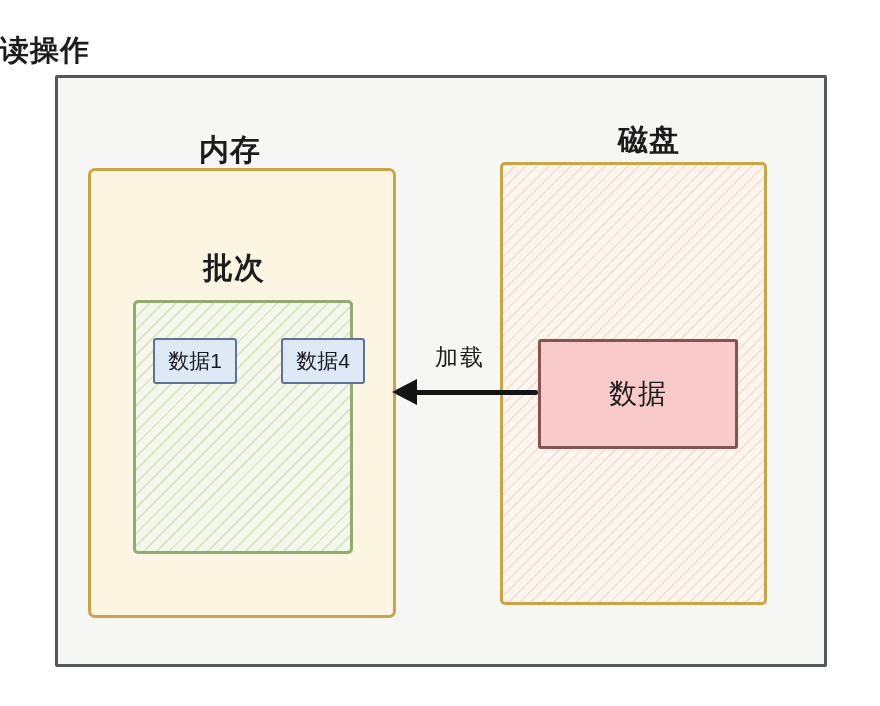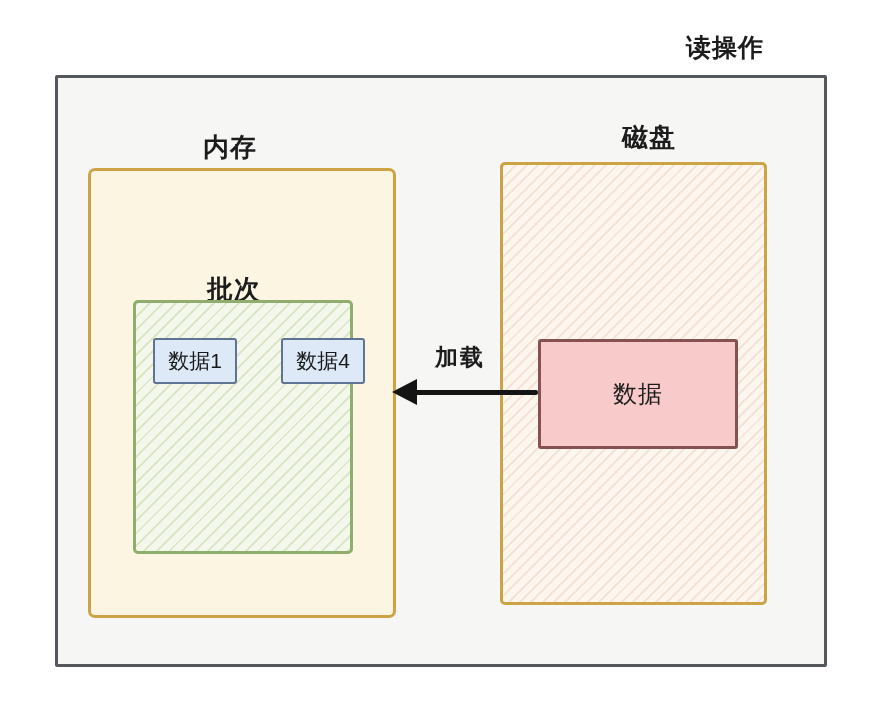--- a/index.html
+++ b/index.html
@@ -8,39 +8,39 @@
     background: #ffffff;
     font-family: "Liberation Sans", "DejaVu Sans", sans-serif;
     color: #1c1c1c;
     position: relative;
     overflow: hidden;
   }
   .abs { position: absolute; box-sizing: border-box; }
 
   .title {
     left: 0; top: 31px; width: 764px;
-    text-align: right;
-    font-size: 25px; font-weight: 600;
+    text-align: left;
+    font-size: 29px; font-weight: 600;
     letter-spacing: 1px;
   }
 
   .frame {
     left: 55px; top: 75px; width: 772px; height: 592px;
     border: 3px solid var(--frame-border, #54575b);
     background: var(--panel-bg, #f6f6f5);
     border-radius: 2px;
   }
 
   .section-label {
     text-align: center;
-    font-size: 26px; font-weight: 600;
+    font-size: 30px; font-weight: 600;
     letter-spacing: 1px;
   }
   .memory-label { left: 150px; top: 130px; width: 160px; }
-  .batch-label  { left: 154px; top: 272px; width: 160px; }
+  .batch-label  { left: 154px; top: 248px; width: 160px; }
   .disk-label   { left: 569px; top: 120px; width: 160px; }
 
   .memory-box {
     left: 88px; top: 168px; width: 308px; height: 450px;
     border: 3px solid var(--memory-border, #cda445);
     background: var(--memory-fill, #fbf5e2);
     border-radius: 7px;
   }
 
   .batch-box {
@@ -83,39 +83,39 @@
         rgba(0,0,0,0) 2px, rgba(0,0,0,0) 8px),
       var(--disk-fill, #fcf6ee);
   }
 
   .disk-data-box {
     left: 538px; top: 339px; width: 200px; height: 110px;
     background: var(--data-fill, #f8caca);
     border: 3px solid var(--data-border, #855151);
     border-radius: 3px;
     display: flex; align-items: center; justify-content: center;
-    font-size: 24px; font-weight: 500;
+    font-size: 28px; font-weight: 500;
     letter-spacing: 1px;
   }
 
   .arrow-line {
     left: 415px; top: 390px; width: 123px; height: 5px;
     background: var(--arrow-color, #141414);
     border-radius: 2px;
   }
   .arrow-head {
     left: 392px; top: 379px; width: 0; height: 0;
     border-top: 13px solid transparent;
     border-bottom: 13px solid transparent;
     border-right: 25px solid var(--arrow-color, #141414);
   }
   .arrow-label {
     left: 405px; top: 342px; width: 110px;
     text-align: center;
-    font-size: 23px; font-weight: 700;
+    font-size: 23px; font-weight: 400;
     letter-spacing: 2px;
   }
 </style>
 </head>
 <body>
 
 <div class="abs title">读操作</div>
 
 <div class="abs frame"></div>
 

